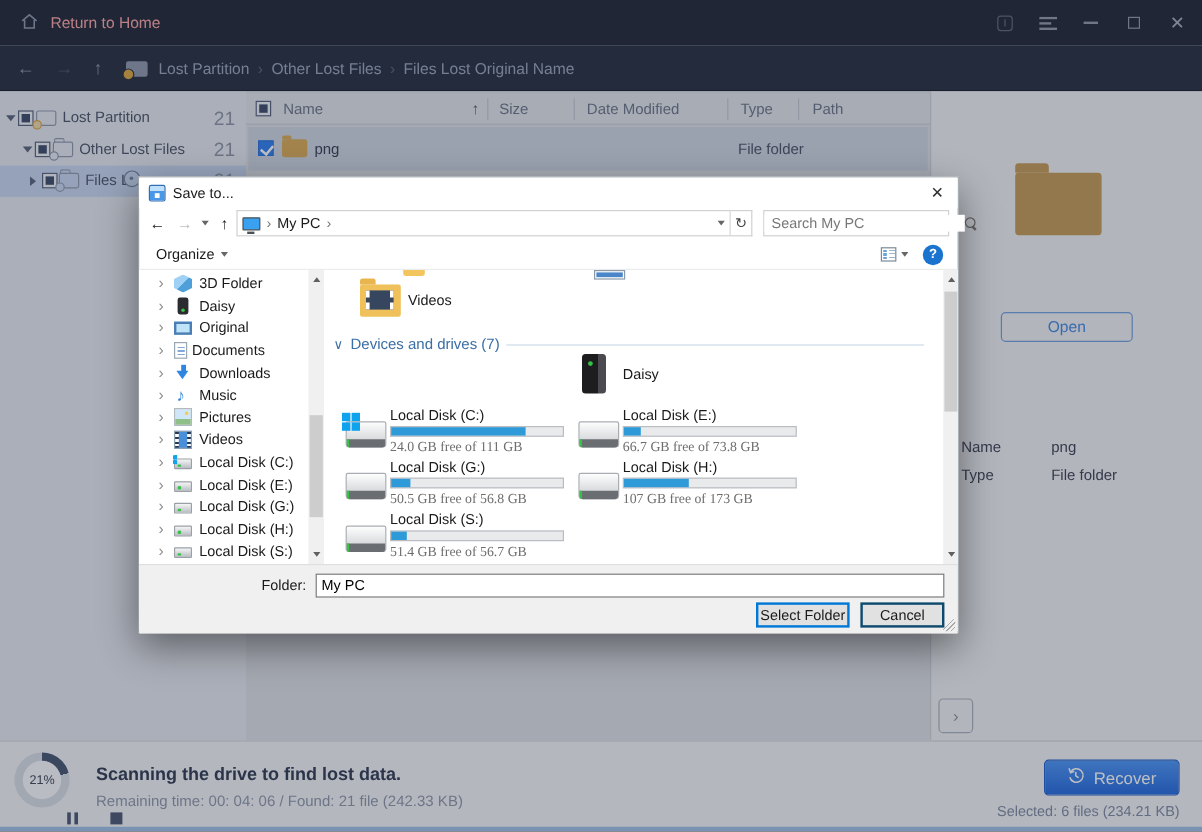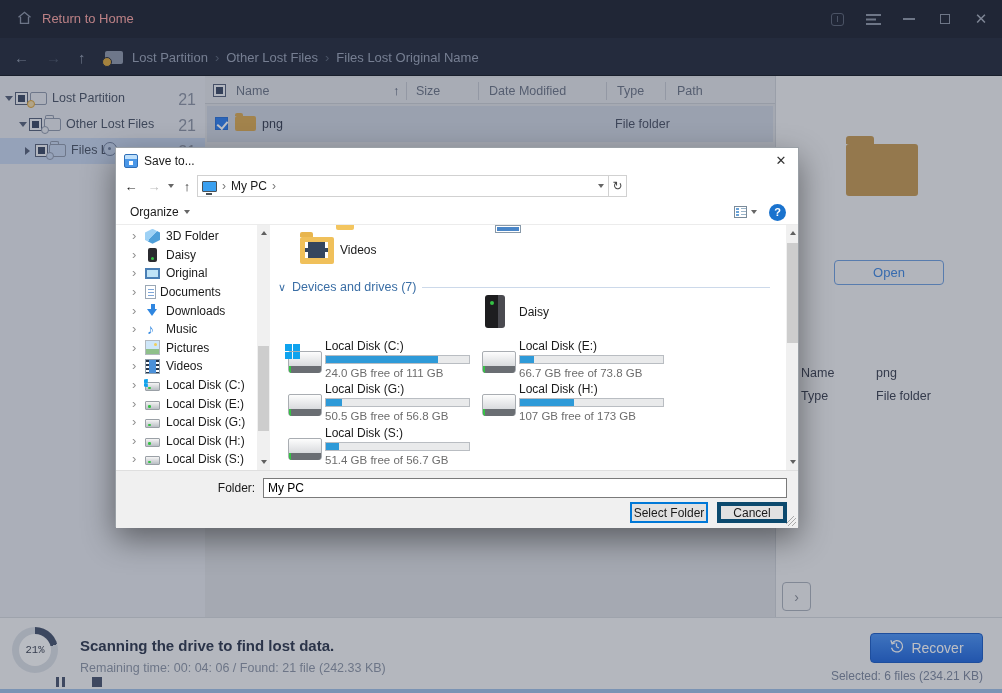--- a/index.html
+++ b/index.html
@@ -69,21 +69,21 @@
   .pv-folder { position:absolute; left:70px; top:68px; width:72px; height:52px; background:#c49a55; border-radius:3px; }
   .pv-folder::before { content:""; position:absolute; left:0; top:-8px; width:28px; height:8px; background:#c49a55; border-radius:3px 3px 0 0; }
   .open-btn { position:absolute; left:58px; top:184px; width:110px; height:25px; border:1px solid #6f9fe0; border-radius:4px; color:#3f87e0; font-size:13px; display:flex; align-items:center; justify-content:center; background:transparent; }
   .pv-label { position:absolute; left:25px; color:#3c4254; font-size:12.5px; }
   .pv-value { position:absolute; left:100px; color:#3c4254; font-size:12.5px; }
   .collapse-btn { position:absolute; left:6px; top:506px; width:29px; height:29px; border:1px solid #a9b0bc; border-radius:4px; color:#8a8f9a; font-size:14px; display:flex; align-items:center; justify-content:center; }
 
   
   .statusbar { position:absolute; left:0; top:617px; width:1002px; height:72px; background:#f2f4f7; border-top:1px solid #d3d7dd; }
   .ring { position:absolute; left:12px; top:9px; width:46px; height:46px; border-radius:50%; background:conic-gradient(#46546f 0 21%, #d9dee6 21% 100%); display:flex; align-items:center; justify-content:center; }
-  .ring-inner { width:32px; height:32px; border-radius:50%; background:#fafbfc; display:flex; align-items:center; justify-content:center; font-size:10.5px; color:#3c4456;font-family:Liberation Mono, monospace; }
+  .ring-inner { width:32px; height:32px; border-radius:50%; background:#fafbfc; display:flex; align-items:center; justify-content:center; font-size:10.5px; color:#3c4456; }
   .pause-ic { position:absolute; left:56px; top:59px; width:9px; height:10px; }
   .pause-ic::before, .pause-ic::after { content:""; position:absolute; top:0; width:3px; height:10px; background:#4a5570; }
   .pause-ic::after { right:0; }
   .stop-ic { position:absolute; left:92px; top:59px; width:10px; height:10px; background:#4a5570; }
   .sb-msg { position:absolute; left:80px; top:19px; font-size:15px; font-weight:bold; color:#2e3850; }
   .sb-detail { position:absolute; left:80px; top:43px; font-size:12.5px; color:#8d96a8; }
   .recover-btn { position:absolute; right:19px; top:15px; width:113px; height:30px; border-radius:4px; background:linear-gradient(#4b94f7,#2268dd); color:#fff; font-size:14px; display:flex; align-items:center; justify-content:center; gap:7px; border:1px solid #1c5dc8; }
   .sb-selected { position:absolute; right:19px; top:51px; font-size:12px; color:#7e89a0; }
   .bottom-edge { position:absolute; left:0; top:689px; width:1002px; height:4px; background:#9fc0e8; }
 
@@ -157,41 +157,41 @@
   .big-folder::before { content:""; position:absolute; left:0; top:-5px; width:13px; height:5px; background:#e8b54e; border-radius:2px 2px 0 0; }
   .big-folder::after { content:""; position:absolute; left:5px; top:5px; width:17px; height:16px; background:#35465e; border-left:3px dashed #fff; border-right:3px dashed #fff; }
   .videos-label { position:absolute; left:70px; top:18px; font-size:12px; }
   .dsection { position:absolute; left:8px; top:55px; width:498px; display:flex; align-items:center; gap:6px; color:#3a6ea5; font-size:12.5px; }
   .dsection .chev { font-size:11px; color:#3a6ea5; }
   .dsection .line { flex:1; height:1px; background:#ccd9ea; margin-right:6px; }
   .dev { position:absolute; width:190px; height:44px; }
   .dev-name { font-size:12px; color:#1a1a1a; }
   .usage { width:100%; height:9px; border:1px solid #b9bdc2; background:#e9eaeb; margin-top:2px; }
   .usage i { display:block; height:100%; background:#2e9ad8; }
-  .dev-free { font-size:11.5px; color:#6d6d6d; margin-top:3px; white-space:nowrap; }
+  .dev-free { font-size:11.5px; color:#6d6d6d; margin-top:3px; white-space:nowrap;font-family:Liberation Serif, serif; }
   .dev-body { position:absolute; left:37px; top:0; width:145px; }
   .big-cloud { position:absolute; left:2px; top:2px; width:42px; height:28px; }
   .big-tower { position:absolute; left:3px; top:0; width:20px; height:33px; background:linear-gradient(90deg,#1d1d1f 0 65%, #4a4a50 65%); border-radius:3px; }
   .big-tower::after { content:""; position:absolute; left:5px; top:6px; width:4px; height:4px; border-radius:50%; background:#35c245; }
   .big-drive { position:absolute; left:0; width:34px; height:22px; background:linear-gradient(#fdfdfd,#c9ccd0); border:1px solid #a9adb2; border-radius:2px 2px 3px 3px; }
   .big-drive::after { content:""; position:absolute; left:0; bottom:-1px; width:100%; height:7px; background:#6a6e73; border-radius:0 0 3px 3px; box-shadow:inset 8px 0 0 -6px #35c245; }
   .big-drive.win::before { content:""; position:absolute; left:-4px; top:-8px; width:15px; height:15px;
       background:
         linear-gradient(#0fa3ee,#0fa3ee) 0 0/7px 7px no-repeat,
         linear-gradient(#0fa3ee,#0fa3ee) 8px 0/7px 7px no-repeat,
         linear-gradient(#0fa3ee,#0fa3ee) 0 8px/7px 7px no-repeat,
         linear-gradient(#0fa3ee,#0fa3ee) 8px 8px/7px 7px no-repeat; }
 
   
   .dfooter { position:relative; height:58px; background:#f0f0f0; border-top:1px solid #dfdfdf; }
   .folder-lbl { position:absolute; left:98px; top:10px; width:45px; text-align:center; font-size:12px; }
   .folder-input { position:absolute; left:147px; top:7px; width:524px; height:20px; border:1px solid #7a7a7a; background:#fff; font-size:12px; padding:0 4px; font-family:"Liberation Sans",sans-serif; outline:none; color:#000; }
   .btn { position:absolute; top:31px; height:21px; background:#e1e1e1; font-size:12px; display:flex; align-items:center; justify-content:center; }
   .btn-primary { left:514px; width:78px; border:2px solid #0078d7; }
-  .btn-plain { left:601px; width:70px; border:4px solid #0c4a6e; }
+  .btn-plain { left:601px; width:70px; border:2px solid #0c4a6e; }
   .grip { position:absolute; right:2px; bottom:2px; width:10px; height:10px;
       background:linear-gradient(135deg, transparent 0 40%, #a9a9a9 40% 45%, transparent 45% 60%, #a9a9a9 60% 65%, transparent 65% 80%, #a9a9a9 80% 85%, transparent 85%); }
 
   .mag { display:inline-block; width:10px; height:10px; position:relative; }
   .mag::before { content:""; position:absolute; left:0; top:0; width:7px; height:7px; border:1.5px solid currentColor; border-radius:50%; }
   .mag::after { content:""; position:absolute; left:7px; top:7px; width:4px; height:1.5px; background:currentColor; transform:rotate(45deg); transform-origin:0 0; }
 </style>
 </head>
 <body>
 
@@ -366,20 +366,24 @@
       <span class="na" style="left:60px;width:22px;color:#222;">↑</span>
       <div class="addr-box">
         <span class="mon-ic"></span>
         <span style="color:#777;">›</span>
         <span>My PC</span>
         <span style="color:#777;">›</span>
         <span class="flex"></span>
         <span class="dd-caret"></span>
       </div>
       <div class="refresh-box">↻</div>
+      <div class="dlg-search">
+        <input placeholder="Search My PC" style="">
+        <span class="mag"></span>
+      </div>
     </div>
 
     <div class="dlg-org">
       <span>Organize</span>
       <span class="dd-caret"></span>
       <div class="org-right">
         <span style="display:flex;align-items:center;gap:4px;">
           <span class="view-ic"></span>
           <span class="dd-caret"></span>
         </span>

